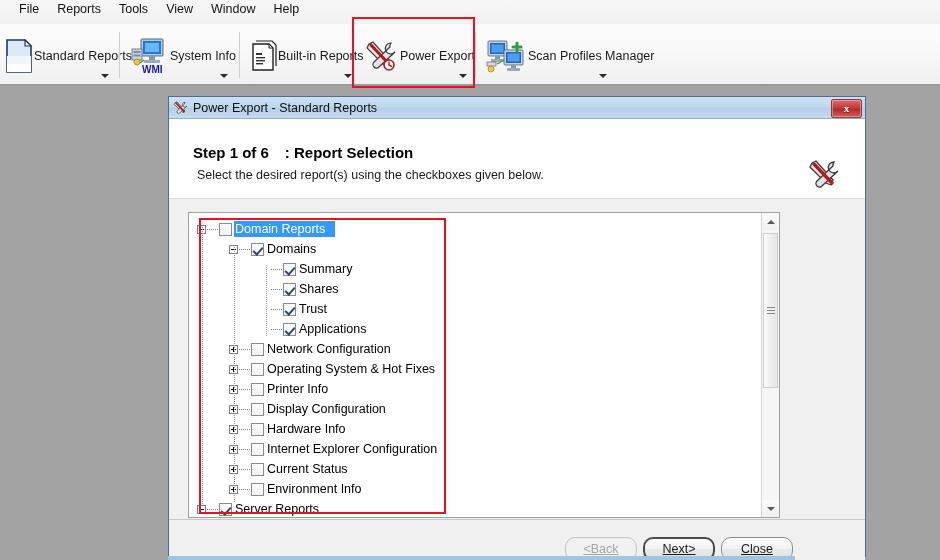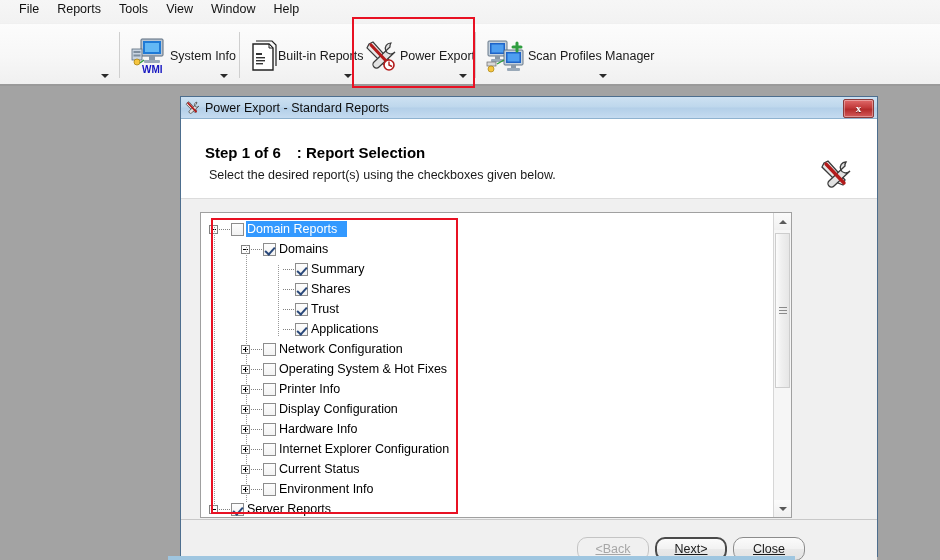--- a/index.html
+++ b/index.html
@@ -105,21 +105,20 @@
 
   
   .dialog {
     position: absolute;
     left: 168px; top: 96px;
     width: 698px; height: 461px;
     background: #f0f0f0;
     border: 1px solid #4d6e8e;
     box-sizing: border-box;
     box-shadow: 0 0 0 1px rgba(255,255,255,0.4) inset;
-    margin-left: 12px;
   }
   .titlebar {
     position: relative;
     height: 22px;
     background: linear-gradient(to bottom, #cde1f2 0%, #bed7ec 48%, #b3cfe8 52%, #c5dbf0 100%);
     border-bottom: 1px solid #8fb2cf;
     display: flex;
     align-items: center;
     padding-left: 4px;
     box-sizing: border-box;
@@ -421,20 +420,31 @@
     <div class="mi">File</div>
     <div class="mi">Reports</div>
     <div class="mi">Tools</div>
     <div class="mi">View</div>
     <div class="mi">Window</div>
     <div class="mi">Help</div>
   </div>
 
   <div class="toolbar">
 
+    <div class="tb-item" style="left:4px; width:98px; position:absolute;">
+      <div class="tb-icon">
+        <svg width="30" height="34" viewBox="0 0 30 34">
+          <path d="M3,1 L21,1 L27,7 L27,33 L3,33 Z" fill="#dceaf7" stroke="#1f3864" stroke-width="1.6"></path>
+          <path d="M21,1 L21,7 L27,7 Z" fill="#ffffff" stroke="#1f3864" stroke-width="1.2"></path>
+          <rect x="3" y="17" width="24" height="8" fill="#eef5fb"></rect>
+          <rect x="3" y="25" width="24" height="8" fill="#fdfdfd"></rect>
+        </svg>
+      </div>
+      <div class="tb-label">Standard Reports</div>
+    </div>
     <div class="tb-arrow" style="left:101px; top:50px;"></div>
     <div class="tb-sep" style="left:119px;"></div>
 
     <div class="tb-item" style="left:128px; width:84px; position:absolute;">
       <div class="tb-icon">
         <svg width="42" height="38" viewBox="0 0 42 38">
           <rect x="13" y="2" width="22" height="17" rx="1" fill="#b9c6d4" stroke="#5a6b7d" stroke-width="1"></rect>
           <rect x="15" y="4" width="18" height="13" fill="#1f7ad6"></rect>
           <rect x="17" y="6" width="14" height="9" fill="#63b8f5"></rect>
           <rect x="21" y="19" width="6" height="4" fill="#8a99a8"></rect>

